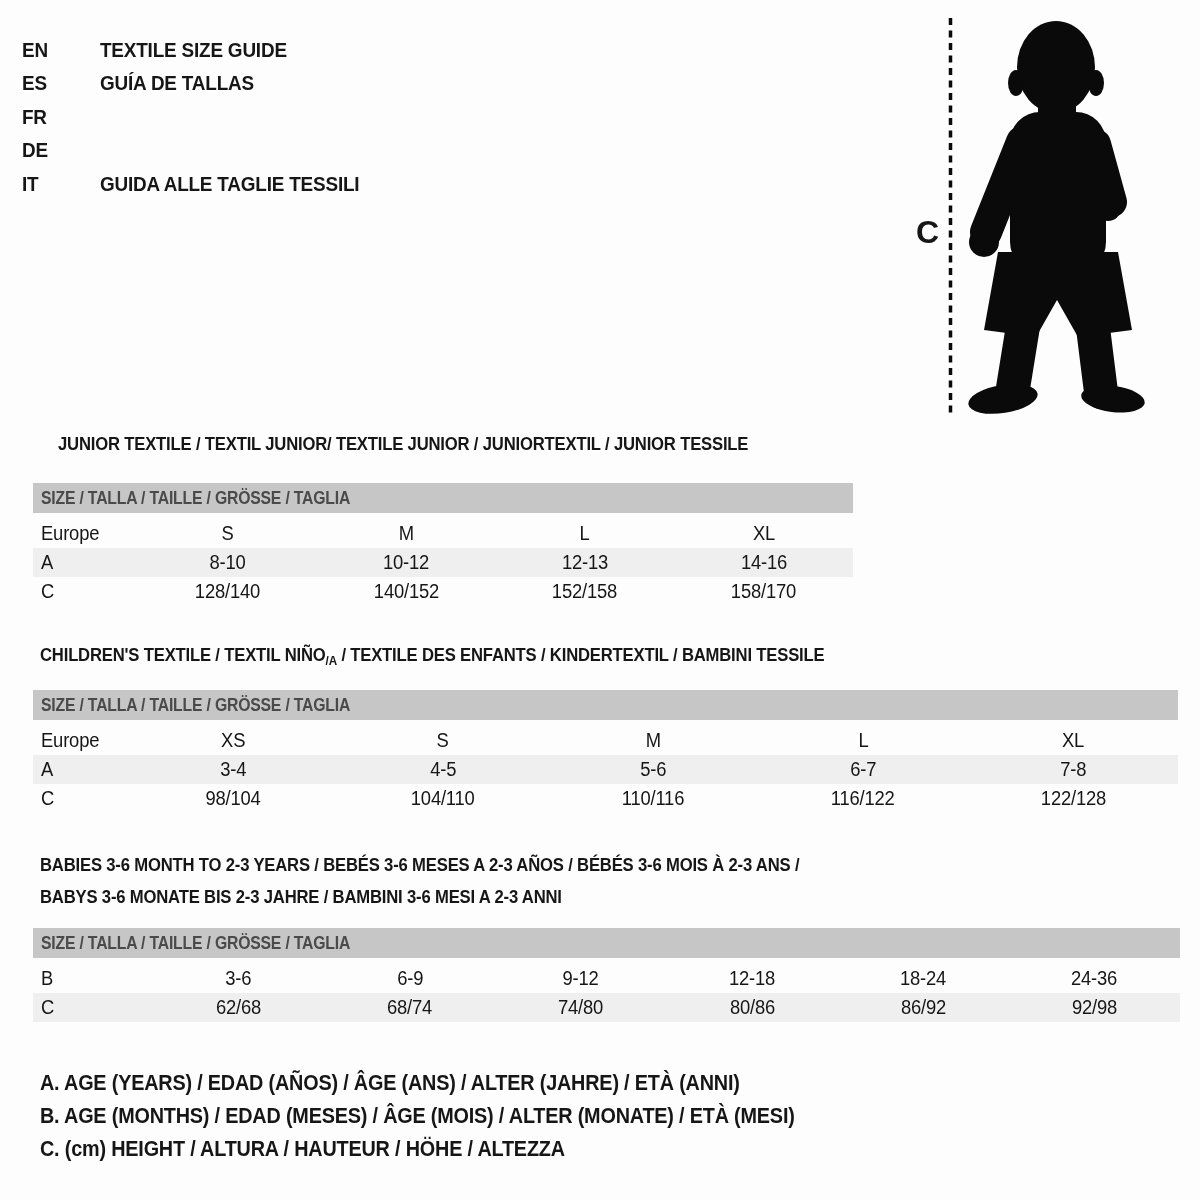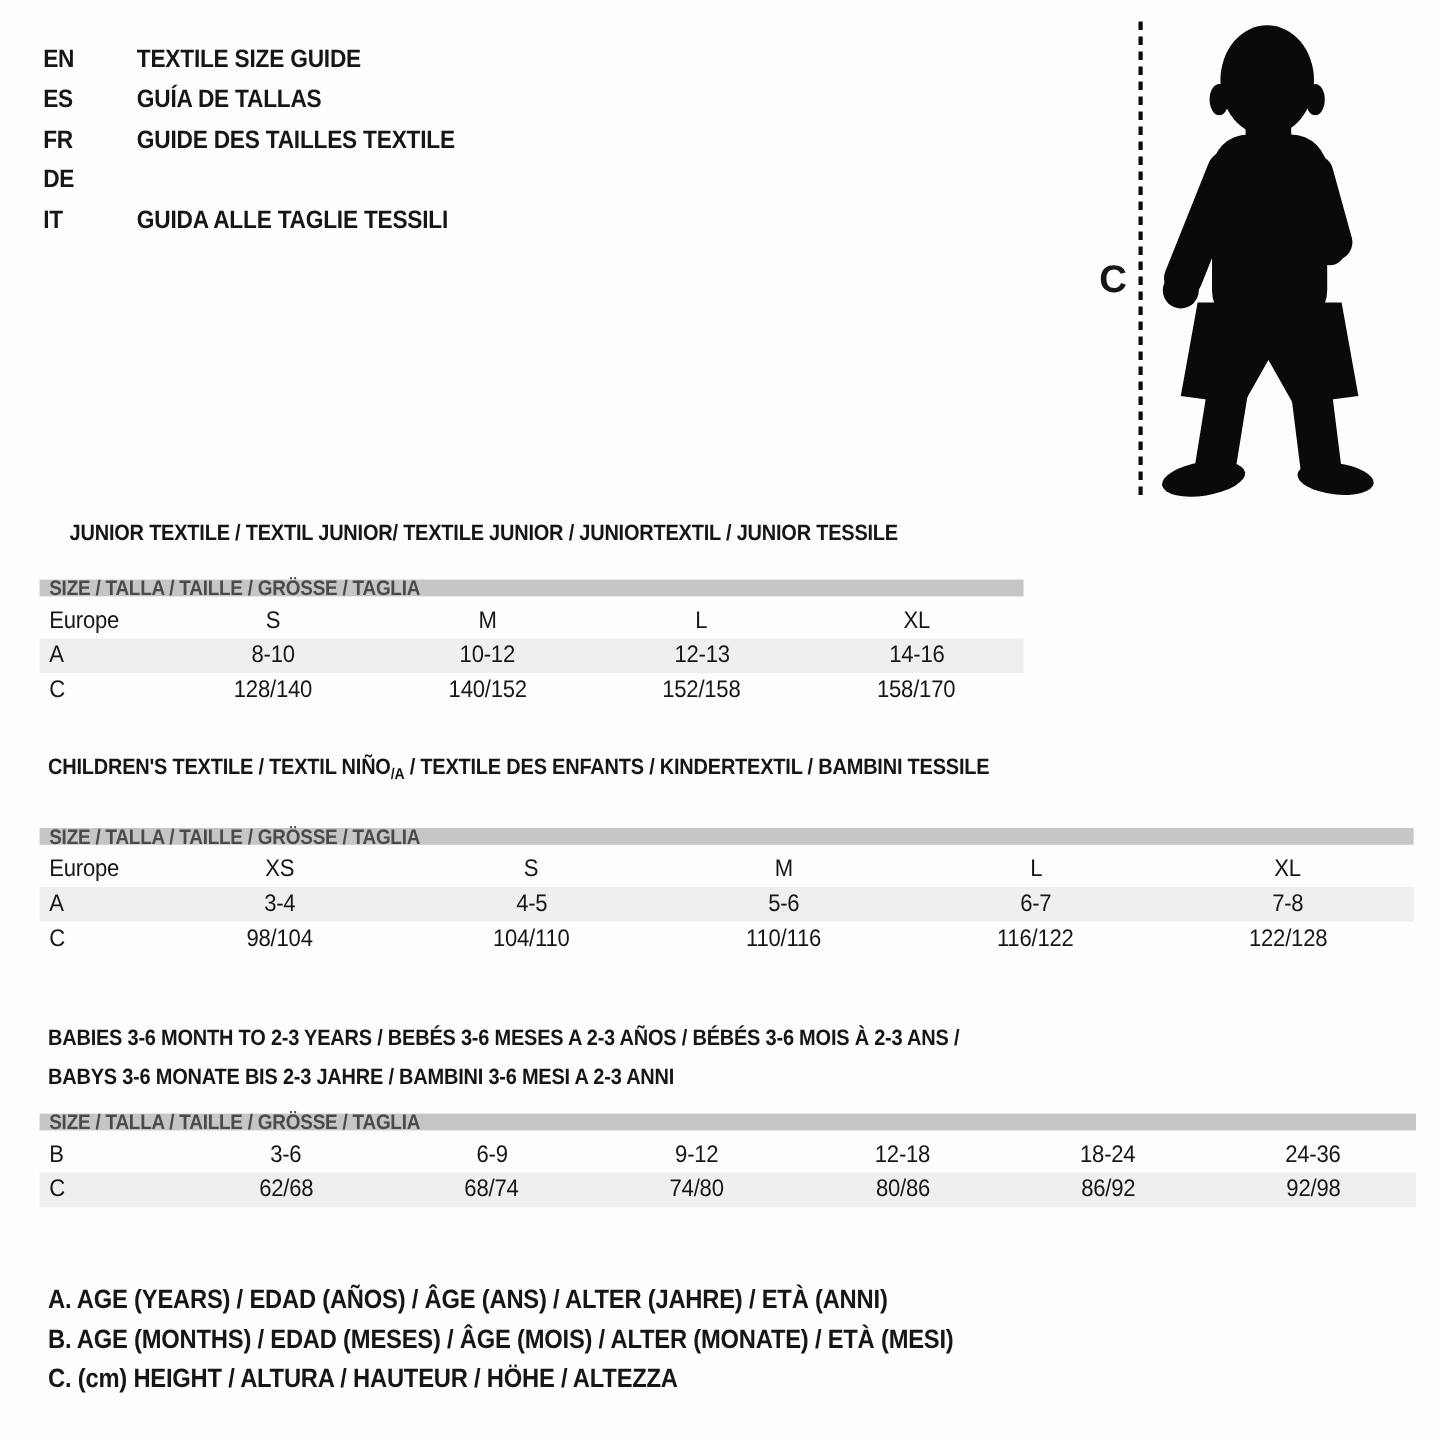--- a/index.html
+++ b/index.html
@@ -8,21 +8,21 @@
     background:var(--page-bg,#fdfdfd);
     font-family:"Liberation Sans","DejaVu Sans",sans-serif;
     color:var(--text,#161616);
     overflow:hidden;
   }
   .cond{display:inline-block;transform:scaleX(.9);transform-origin:0 50%;white-space:nowrap;letter-spacing:-.2px;}
   .condc{display:inline-block;transform:scaleX(.92);white-space:nowrap;letter-spacing:-.2px;}
   .o-left{transform-origin:0 50%;}
 
   
-  .lang{position:absolute;left:36px;top:33px;}
+  .lang{position:absolute;left:22px;top:33px;}
   .lang-row{display:flex;height:33.5px;align-items:center;font-size:21px;font-weight:700;}
   .lang-code{width:78px;}
 
   
   .figure{position:absolute;left:900px;top:0;width:300px;height:430px;}
   .figure svg{display:block;}
   .sil{fill:var(--silhouette,#0a0a0a);}
   .sil-stroke{stroke:var(--silhouette,#0a0a0a);stroke-linecap:round;fill:none;}
   .dash{stroke:var(--silhouette,#0a0a0a);}
   .c-label{font-size:32px;font-weight:700;fill:var(--text,#161616);font-family:"Liberation Sans","DejaVu Sans",sans-serif;}
@@ -30,21 +30,21 @@
   
   .heading{position:absolute;font-size:18.5px;font-weight:700;}
   .sub{font-size:13px;vertical-align:-4px;}
 
   
   .size-table{position:absolute;}
   .t1{left:33px;top:483px;width:820px;--lblw:105px;}
   .t2{left:33px;top:690px;width:1145px;--lblw:95px;}
   .t3{left:33px;top:928px;width:1147px;--lblw:120px;}
   .bar{
-    height:14px;background:var(--header-bar,#c6c6c6);
+    height:30px;background:var(--header-bar,#c6c6c6);
     display:flex;align-items:center;padding-left:8px;box-sizing:border-box;
     font-size:17.5px;font-weight:700;color:var(--bar-text,#4a4a4a);
   }
   .rows{margin-top:6px;}
   .trow{display:flex;height:29px;align-items:center;font-size:20px;}
   .trow.striped{background:var(--row-stripe,#efefef);}
   .cell{flex:1;text-align:center;}
   .cell.rlabel{flex:0 0 var(--lblw);text-align:left;padding-left:8px;box-sizing:border-box;}
 
   
@@ -60,21 +60,20 @@
     <div class="lang-row">
       <span class="lang-code"><span class="cond">EN</span></span>
       <span><span class="cond">TEXTILE SIZE GUIDE</span></span>
     </div>
     <div class="lang-row">
       <span class="lang-code"><span class="cond">ES</span></span>
       <span><span class="cond">GUÍA DE TALLAS</span></span>
     </div>
     <div class="lang-row">
       <span class="lang-code"><span class="cond">FR</span></span>
-      <span><span class="cond">GUIDE DES TAILLES TEXTILE</span></span>
     </div>
     <div class="lang-row">
       <span class="lang-code"><span class="cond">DE</span></span>
     </div>
     <div class="lang-row">
       <span class="lang-code"><span class="cond">IT</span></span>
       <span><span class="cond">GUIDA ALLE TAGLIE TESSILI</span></span>
     </div>
   </div>
 
@@ -126,21 +125,21 @@
       <div class="trow">
         <div class="cell rlabel"><span class="condc o-left">C</span></div>
         <div class="cell"><span class="condc">128/140</span></div>
         <div class="cell"><span class="condc">140/152</span></div>
         <div class="cell"><span class="condc">152/158</span></div>
         <div class="cell"><span class="condc">158/170</span></div>
       </div>
     </div>
   </div>
 
-  <div class="heading" style="left:40px;top:628px;">
+  <div class="heading" style="left:40px;top:644px;">
     <span class="cond"><span>CHILDREN'S TEXTILE / TEXTIL NIÑO</span><span class="sub">/A</span><span> / TEXTILE DES ENFANTS / KINDERTEXTIL / BAMBINI TESSILE</span></span>
   </div>
   <div class="size-table t2">
     <div class="bar">
         <span class="cond">SIZE / TALLA / TAILLE / GRÖSSE / TAGLIA</span>
       </div>
     <div class="rows">
       <div class="trow header">
         <div class="cell rlabel"><span class="condc o-left">Europe</span></div>
         <div class="cell"><span class="condc">XS</span></div>

